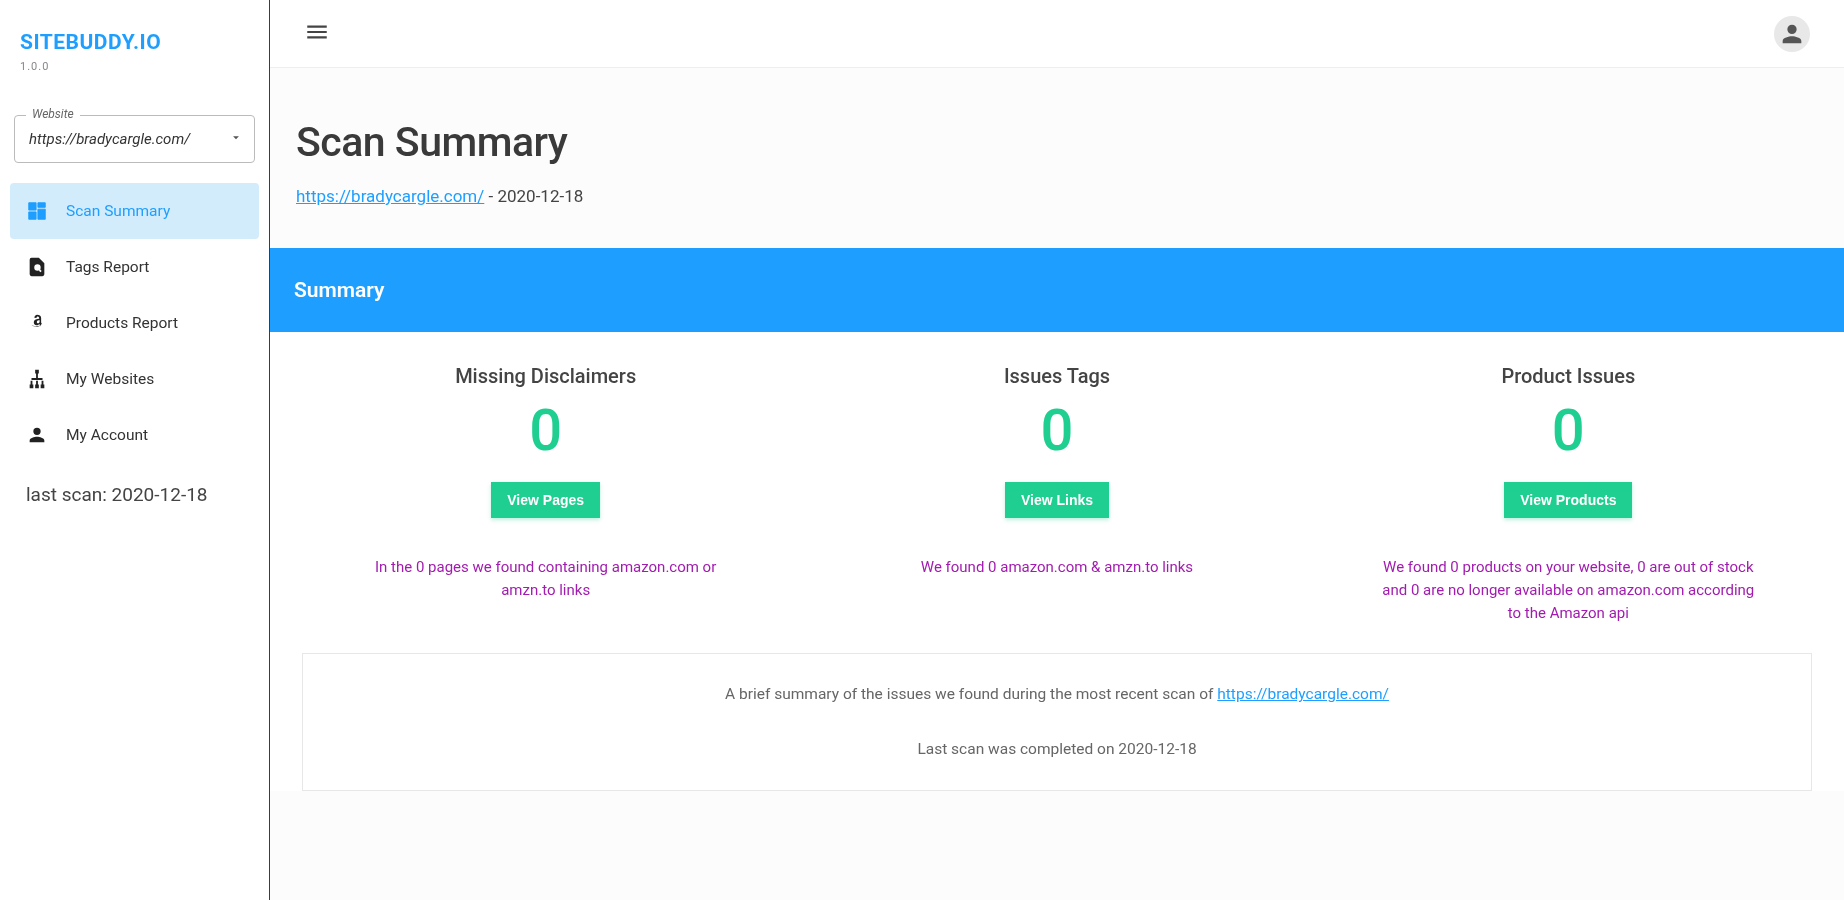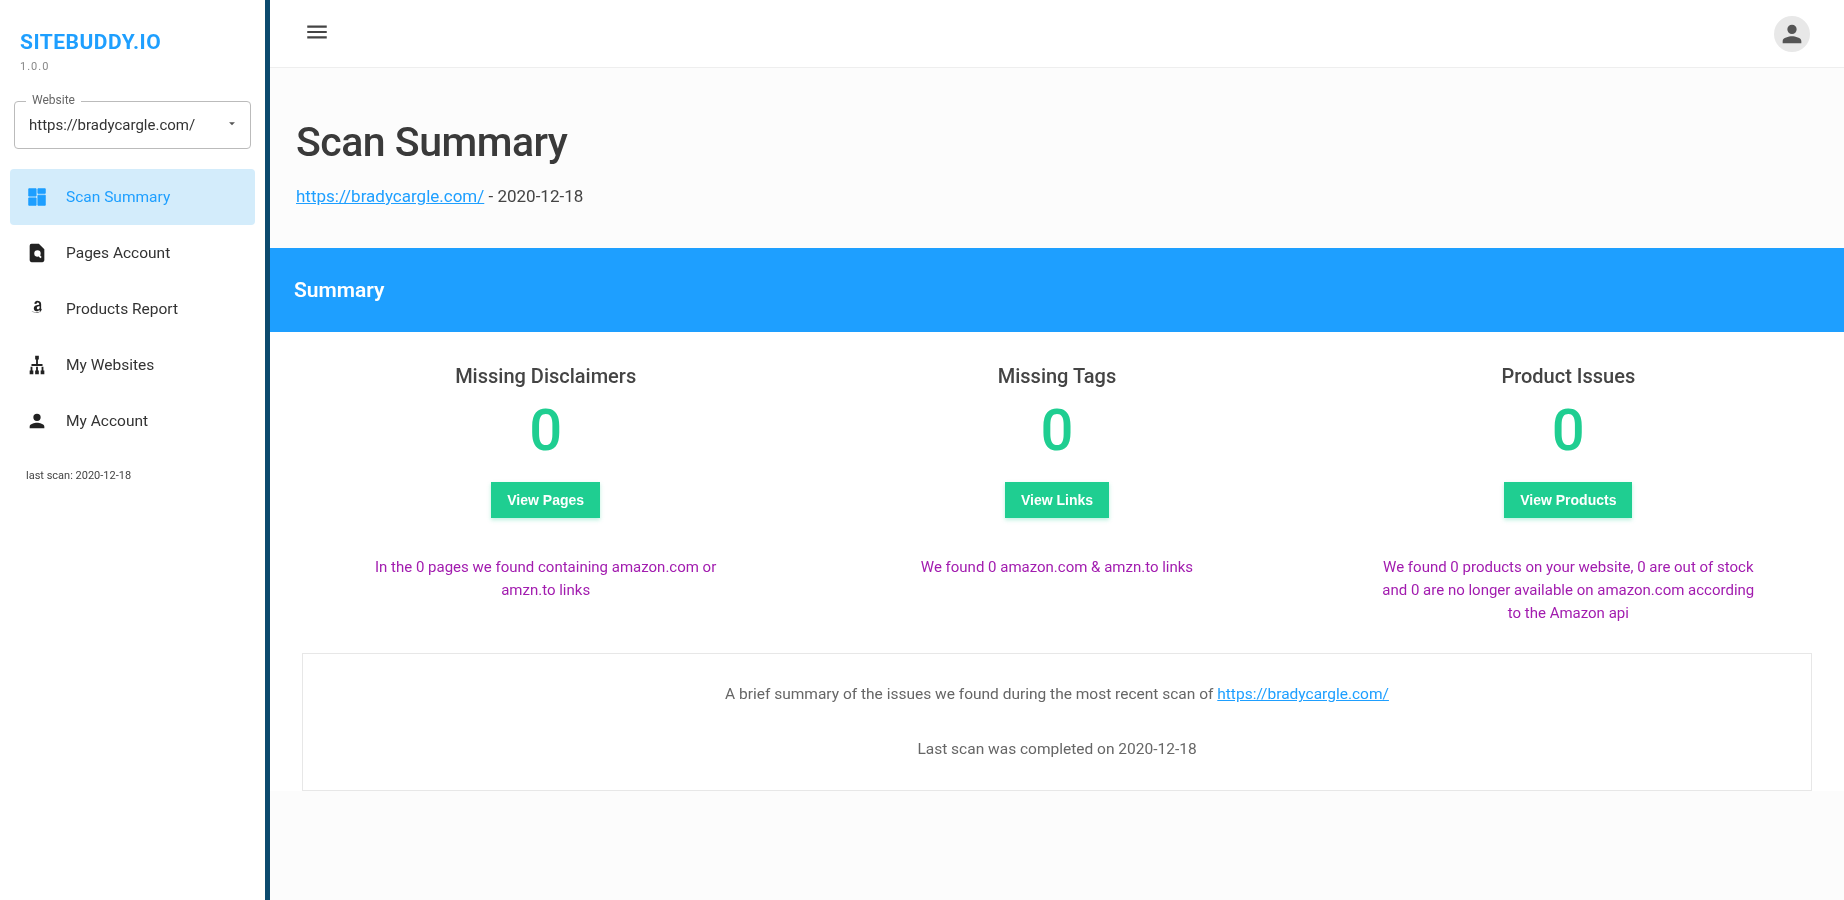--- a/index.html
+++ b/index.html
@@ -1,34 +1,34 @@
 <!DOCTYPE html>
 <html><head>
 <meta charset="utf-8">
 <style>
 * { margin:0; padding:0; box-sizing:border-box; }
 body { font-family:-apple-system,BlinkMacSystemFont,"Segoe UI",Roboto,"Helvetica Neue",Arial,sans-serif; background:#fff; color:#333; overflow:hidden; }
 .app { display:flex; width:1844px; height:900px; }
 
 
-.sidebar { width:270px; border-right:5px solid #0c4a6e; padding:20px 10px; display:flex; flex-direction:column; }
+.sidebar { width:270px; border-right:1px solid #0c4a6e; padding:20px 10px; display:flex; flex-direction:column; }
 .brand { padding:10px 10px 24px 10px; }
 .brand-title { color:#1e9fff; font-weight:700; font-size:21px; letter-spacing:0.5px; }
 .brand-version { color:#888; font-size:11px; margin-top:6px; letter-spacing:1px; }
-.select-wrap { position:relative; margin:4px 4px 20px 4px; }
+.select-wrap { position:relative; margin:18px 4px 20px 4px;font-style:italic; }
 .select-label { position:absolute; top:-8px; left:12px; background:#fff; padding:0 6px; font-size:12px; color:#666; }
 .select-box { width:100%; border:1px solid #bbb; border-radius:4px; padding:14px 36px 14px 14px; font-size:15px; color:#333; background:#fff; cursor:pointer; display:flex; align-items:center; justify-content:space-between; }
 .select-caret { position:absolute; right:12px; top:50%; transform:translateY(-50%); color:#666; pointer-events:none; }
 .nav { display:flex; flex-direction:column; }
 .nav-item { display:flex; align-items:center; gap:18px; padding:17px 16px; border-radius:4px; cursor:pointer; color:#333; font-size:15.5px; }
 .nav-item.active { background:#d3ecfb; color:#1e9fff; }
 .nav-item.active .nav-icon svg { fill:#1e9fff; stroke:#1e9fff; }
 .nav-icon { width:22px; height:22px; display:flex; align-items:center; justify-content:center; }
 .nav-icon svg { width:22px; height:22px; fill:#222; }
-.last-scan { padding:20px 16px; color:#444; font-size:11px; }
+.last-scan { padding:20px 16px; color:#444; font-size:19px; }
 
 
 .main { flex:1; display:flex; flex-direction:column; background:#fff; overflow-y:auto; }
 .topbar { height:68px; border-bottom:1px solid #eee; display:flex; align-items:center; padding:0 34px; justify-content:space-between; background:#fff; box-shadow:0 1px 4px rgba(0,0,0,0.04); }
 .hamburger { cursor:pointer; }
 .hamburger svg { width:26px; height:26px; fill:#444; }
 .avatar { width:36px; height:36px; border-radius:50%; background:#e8e8e8; display:flex; align-items:center; justify-content:center; overflow:hidden; }
 .avatar svg { width:28px; height:28px; fill:#555; }
 .content { padding:50px 0 40px 0; background:#fcfcfc; flex:1; }
 .page-head { padding:0 0 42px 26px; }
@@ -79,21 +79,21 @@
             </svg>
         </span>
         <span>Scan Summary</span>
       </div>
       <div class="nav-item">
         <span class="nav-icon">
           <svg viewBox="0 0 24 24">
               <path d="M14 2H6a2 2 0 0 0-2 2v16a2 2 0 0 0 2 2h12a2 2 0 0 0 2-2V8l-6-6zm-1.5 14a3.5 3.5 0 1 1 0-7 3.5 3.5 0 0 1 0 7zm3.2 1.7l-1.6-1.6 1.4-1.4 1.6 1.6-1.4 1.4z"></path>
             </svg>
         </span>
-        <span>Pages Account</span>
+        <span>Tags Report</span>
       </div>
       <div class="nav-item">
         <span class="nav-icon">
           <svg viewBox="0 0 24 24">
               <path d="M15.3 14.9c-1.1.8-2.7 1.3-4.1 1.3-2 0-3.7-.7-5.1-1.9-.1-.1 0-.2.1-.2 1.5.9 3.3 1.4 5.2 1.4 1.3 0 2.7-.3 4-.8.2-.1.3.1.1.3l-.2-.1zm.5-.6c-.1-.2-1-.1-1.4 0-.1 0-.1-.1 0-.2.7-.5 1.8-.3 1.9-.2.1.1 0 1.2-.7 1.7-.1.1-.2 0-.1-.1.2-.3.5-1 .3-1.2zM12 3c2.5 0 4.5 1 4.5 3.6v4.6c0 .7.3 1 .6 1.4l.1.1c.1.1.1.3 0 .4l-1.3 1.1c-.1.1-.3.1-.4 0-.5-.4-.6-.7-.9-1.1-.9 1-1.8 1.3-3.1 1.3-1.7 0-3-1-3-3.1 0-1.6.9-2.7 2.1-3.2 1.1-.5 2.6-.6 3.8-.7v-.3c0-.5 0-1.1-.3-1.5-.2-.4-.7-.6-1.1-.6-.7 0-1.4.4-1.5 1.2 0 .2-.2.3-.3.3l-1.8-.2c-.2 0-.3-.1-.3-.4C9.4 4 11 3 12 3zm2.4 6.1c-.6 0-2.6 0-2.6 1.8 0 .9.5 1.5 1.3 1.5.6 0 1.1-.4 1.5-1 .3-.6.3-1.2.3-1.9v-.4h-.5z"></path>
             </svg>
         </span>
         <span>Products Report</span>
       </div>
       <div class="nav-item">
@@ -143,21 +143,21 @@
         <div class="panel-header">Summary</div>
 
         <div class="cards">
           <div class="card">
             <div class="card-title">Missing Disclaimers</div>
             <div class="card-number">0</div>
             <button class="card-btn">View Pages</button>
             <div class="card-desc">In the 0 pages we found containing amazon.com or amzn.to links</div>
           </div>
           <div class="card">
-            <div class="card-title">Missing Tags</div>
+            <div class="card-title">Issues Tags</div>
             <div class="card-number">0</div>
             <button class="card-btn">View Links</button>
             <div class="card-desc">We found 0 amazon.com &amp; amzn.to links</div>
           </div>
           <div class="card">
             <div class="card-title">Product Issues</div>
             <div class="card-number">0</div>
             <button class="card-btn">View Products</button>
             <div class="card-desc">We found 0 products on your website, 0 are out of stock and 0 are no longer available on amazon.com according to the Amazon api</div>
           </div>

